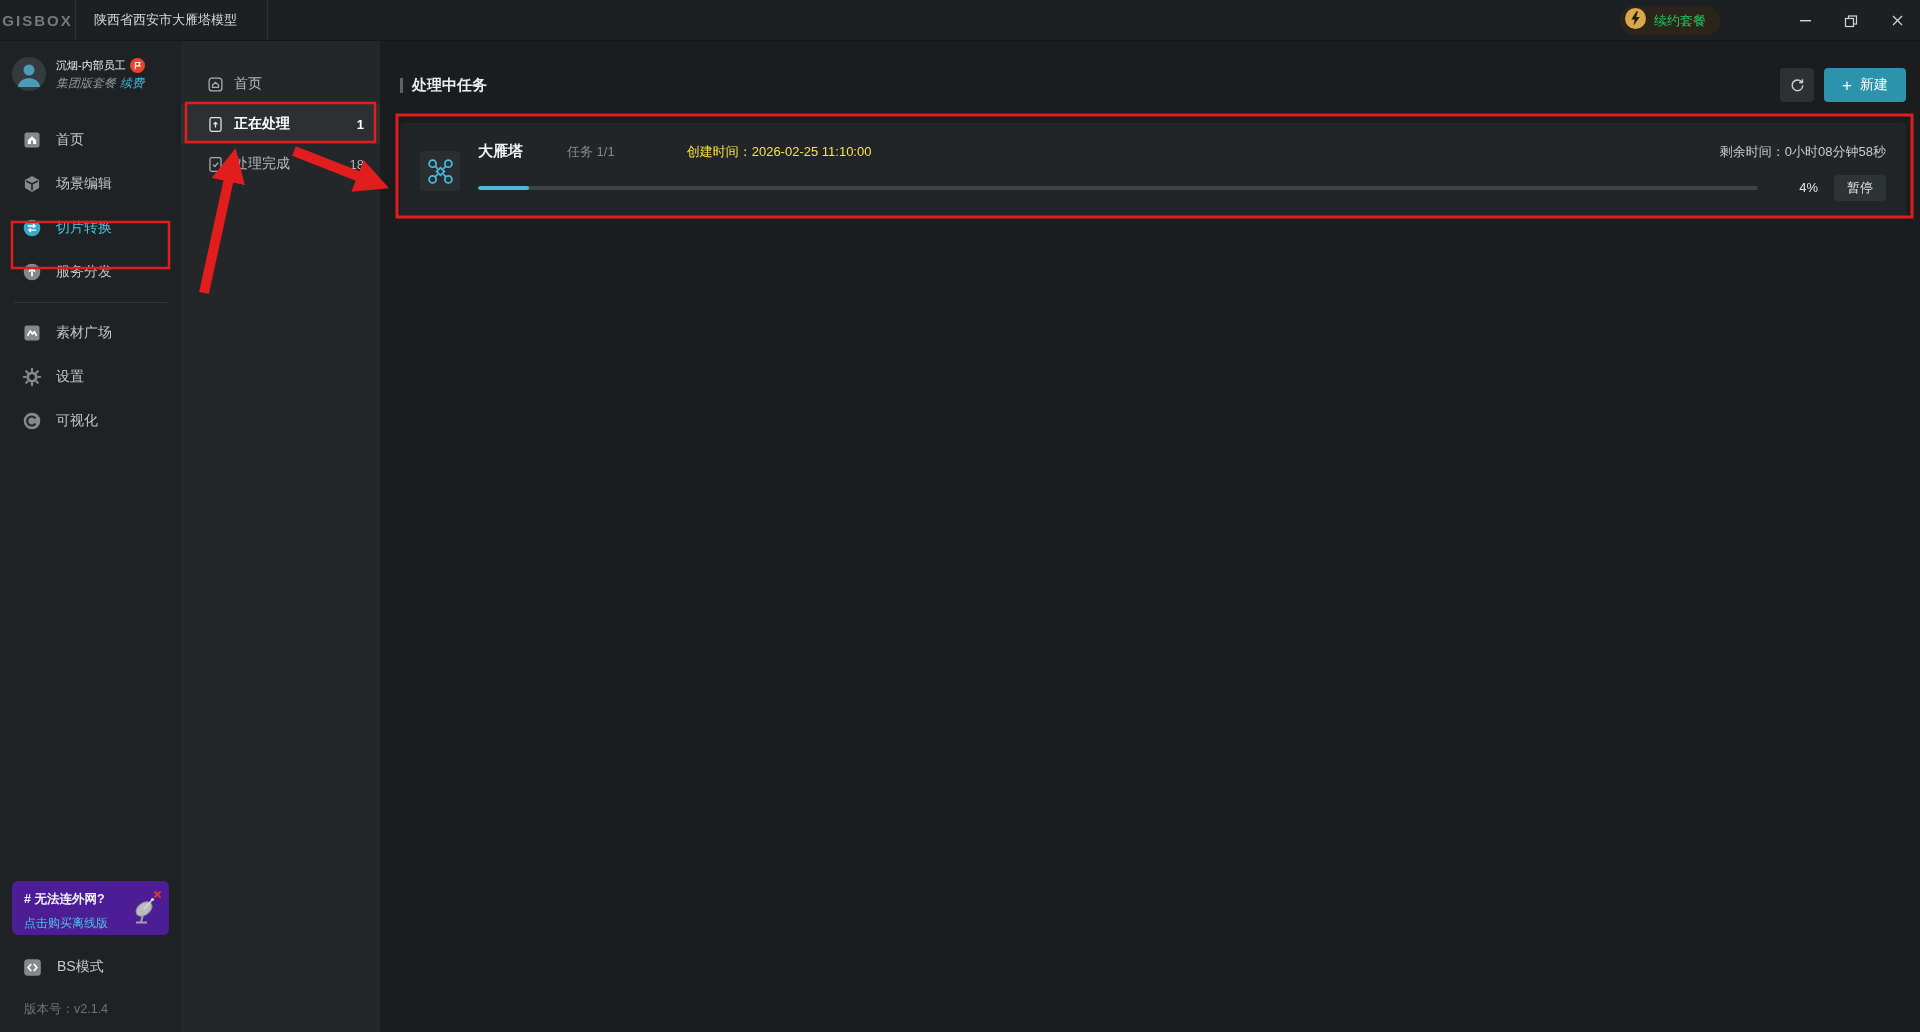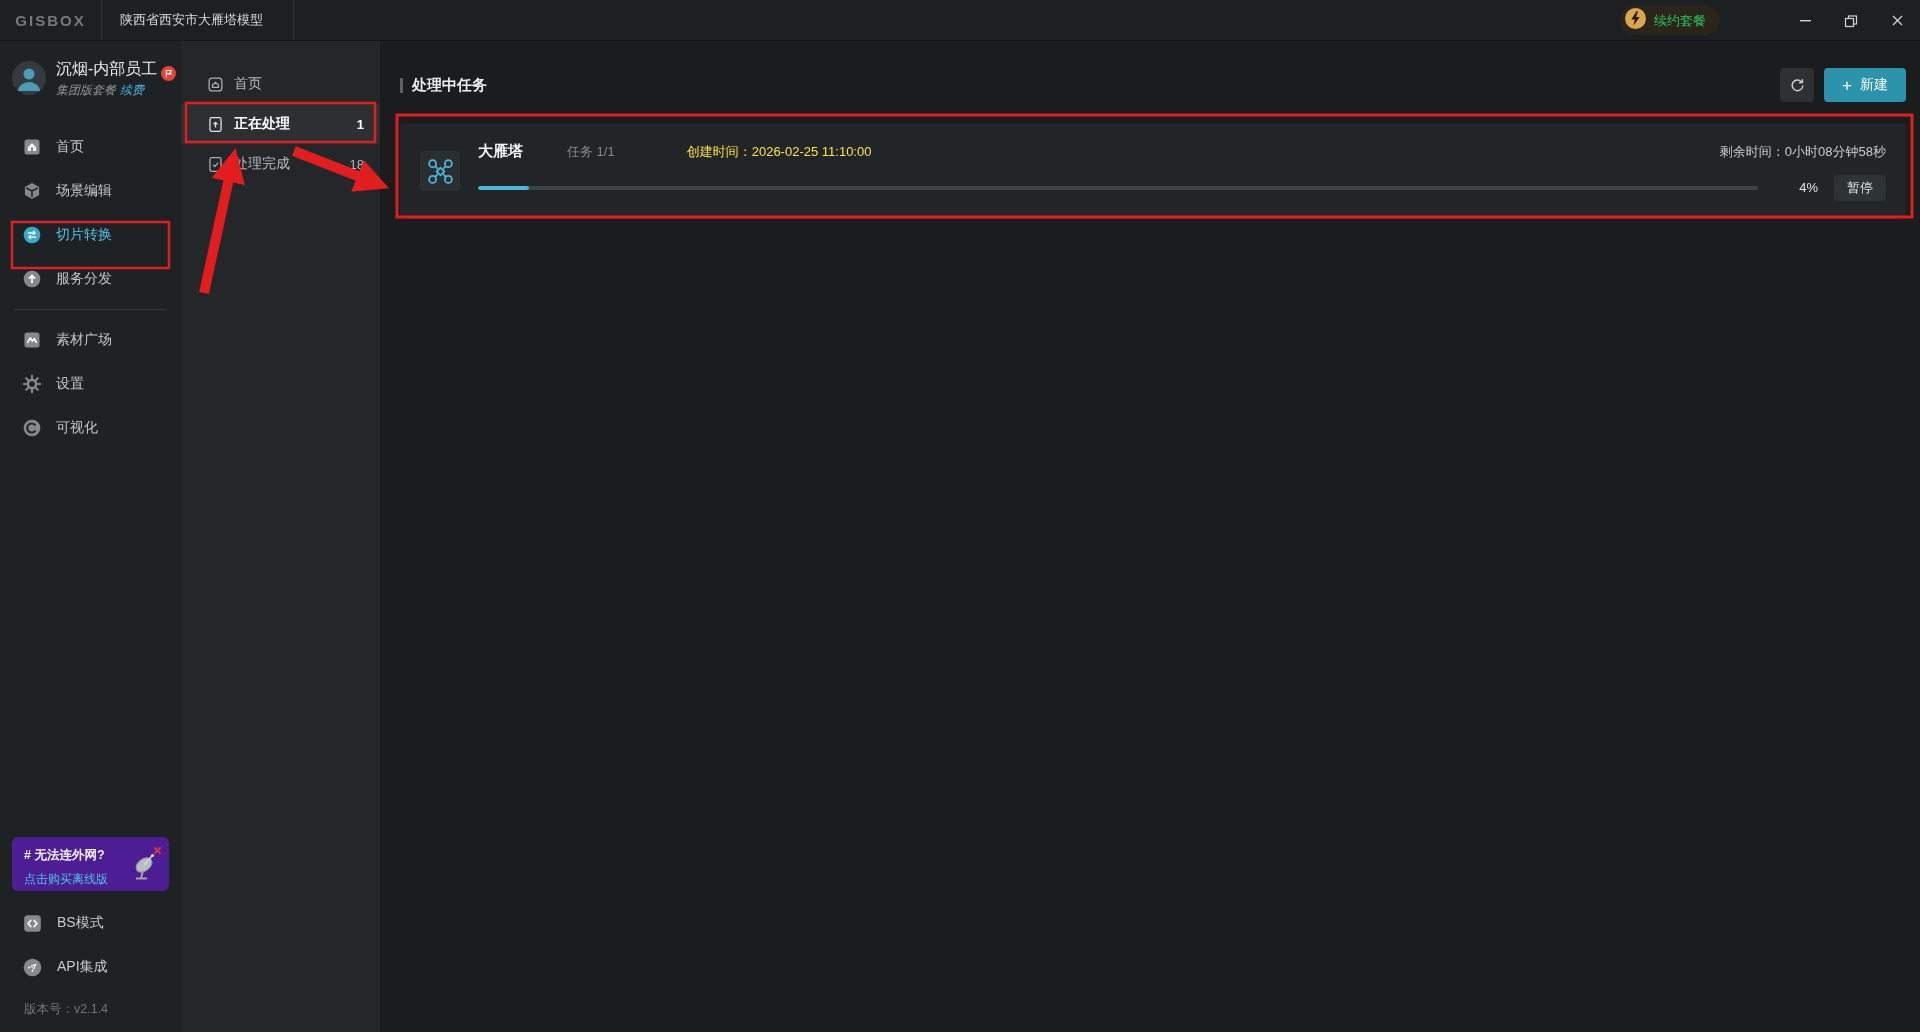--- a/index.html
+++ b/index.html
@@ -2,40 +2,40 @@
 <html><head>
 <meta charset="utf-8">
 <style>
   * { margin:0; padding:0; box-sizing:border-box; }
   html,body { width:1920px; height:1032px; overflow:hidden; background:#1a1c1e;
     font-family:"Liberation Sans","DejaVu Sans",sans-serif; color:#c8cccd; }
 
   
   .titlebar { position:relative; height:41px; background:#1d2022; display:flex; align-items:stretch;
     border-bottom:1px solid #141617; }
-  .logo-box { width:102px; display:flex; align-items:center; justify-content:center;
+  .logo-box { width:76px; display:flex; align-items:center; justify-content:center;
     border-right:1px solid #2e3234; }
   .logo { font-size:15px; font-weight:800; letter-spacing:2px; color:#75797b; }
   .doc-tab { width:192px; display:flex; align-items:center; padding-left:18px;
     border-right:1px solid #2e3234; font-size:13px; color:#d7dadb; }
   .tb-right { position:absolute; right:0; top:0; height:41px; display:flex; align-items:center; }
   .renew-pill { display:flex; align-items:center; gap:8px; height:29px; padding:0 14px 0 5px;
     background:#2a241a; border-radius:15px; margin-right:62px; cursor:pointer; }
   .renew-pill .txt { font-size:13px; color:#22c55e; }
   .win-btn { width:46px; height:41px; display:flex; align-items:center; justify-content:center; }
 
   
   .app { display:flex; height:991px; }
 
   
   .sidebar { width:181px; background:#1f2224; display:flex; flex-direction:column; }
   .user-block { display:flex; gap:10px; padding:16px 10px 10px 12px; align-items:center; }
   .avatar { width:34px; height:34px; border-radius:50%; background:#343a3d; overflow:hidden; flex:none; }
   .user-meta { line-height:1.5; }
-  .user-name-row { display:flex; align-items:flex-end; gap:4px; font-size:16px; color:#e9ebec; white-space:nowrap; }
+  .user-name-row { display:flex; align-items:center; gap:4px; font-size:11px; color:#e9ebec; white-space:nowrap; }
   .badge { width:15px; height:15px; border-radius:50%; background:#e6452f; display:flex;
     align-items:center; justify-content:center; flex:none; }
   .user-plan-row { font-size:12px; color:#8f9497; white-space:nowrap;font-style:italic; }
   .renew-link { color:#41b6da; margin-left:4px; cursor:pointer; }
 
   .nav { margin-top:16px; }
   .nav-item { height:44px; display:flex; align-items:center; gap:14px; padding-left:22px;
     font-size:14px; color:#c2c6c8; cursor:pointer; }
   .nav-item.active { color:#4fc1e0; }
   .nav-divider { height:1px; background:#33373a; margin:8px 14px; }
@@ -241,31 +241,20 @@
             </svg>
         </span>
       </div>
       <div class="bottom-item">
         <svg width="21" height="21" viewBox="0 0 24 24">
             <rect x="2.5" y="2.5" width="19" height="19" rx="4" fill="#84898c"></rect>
             <path d="M10 8.5 L7 12 L10 15.5 M14 8.5 L17 12 L14 15.5" stroke="#fff" stroke-width="1.9" fill="none" stroke-linecap="round"></path>
           </svg>
         <span>BS模式</span>
       </div>
-      <div class="bottom-item">
-        <svg width="21" height="21" viewBox="0 0 24 24">
-            <circle cx="12" cy="12" r="10" fill="#84898c"></circle>
-            <g transform="rotate(45 12 12)">
-              <path d="M12 5.5 L15 12.5 H9 Z" fill="#fff"></path>
-              <circle cx="12" cy="10.8" r="1.1" fill="#84898c"></circle>
-              <path d="M9.6 13.5 L9 16 M14.4 13.5 L15 16" stroke="#fff" stroke-width="1.4"></path>
-            </g>
-          </svg>
-        <span>API集成</span>
-      </div>
       <div class="version">版本号：v2.1.4</div>
     </div>
   </div>
 
   <div class="subnav">
     <div class="subnav-item">
       <svg width="17" height="17" viewBox="0 0 20 20" fill="none" stroke="#a9aeb1" stroke-width="1.5">
           <rect x="2.5" y="2.5" width="15" height="15" rx="3.5"></rect>
           <path d="M6.5 10.5 L10 7.5 L13.5 10.5 V13.5 H6.5 Z"></path>
         </svg>

